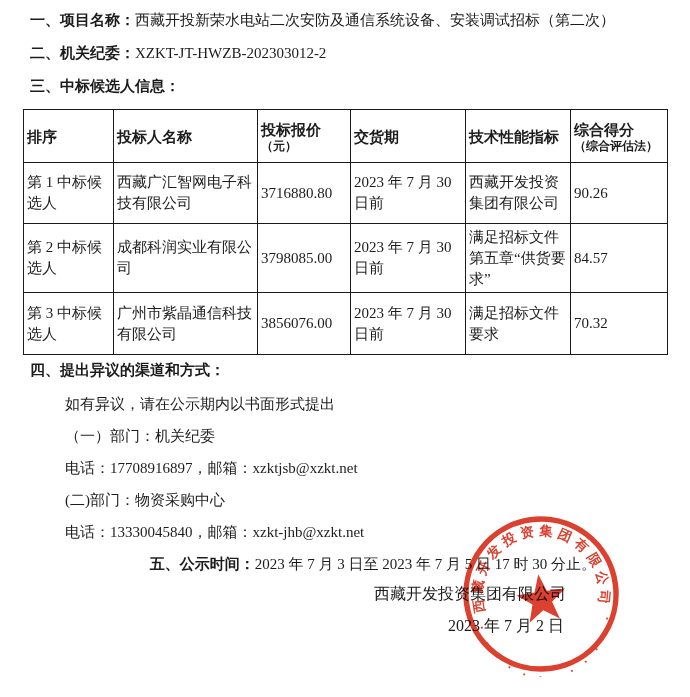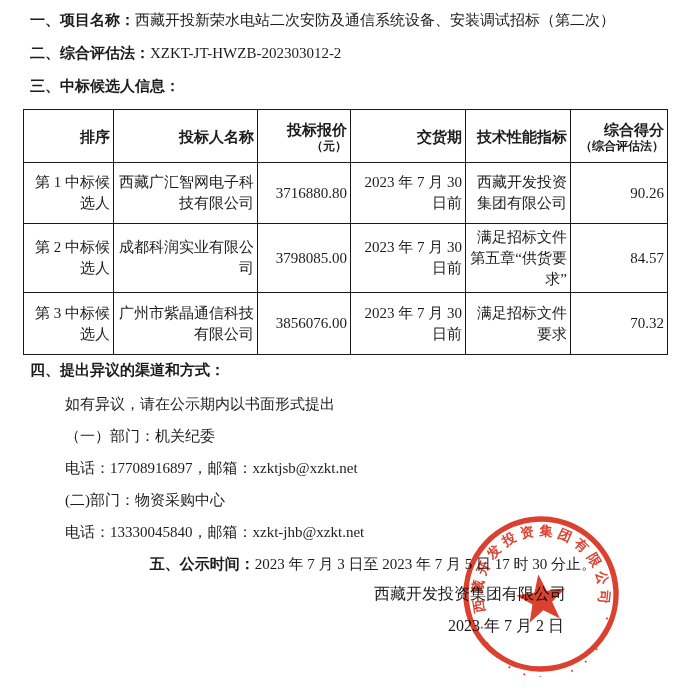--- a/index.html
+++ b/index.html
@@ -15,21 +15,21 @@
 
   
   .top-line { font-size:15px; line-height:20px; margin-bottom:13px; white-space:nowrap; }
   .lbl { font-family:"Liberation Sans","DejaVu Sans",sans-serif; font-weight:700; }
   .val { font-family:"Liberation Serif","DejaVu Serif",serif; }
 
   
   table.candidates {
     border-collapse:collapse; table-layout:fixed;
     width:644px; margin-left:-7px; margin-top:8px;
-    text-align:right; font-size:15px;border-radius:15px;
+    text-align:left; font-size:15px;border-radius:15px;
   }
   table.candidates th, table.candidates td {
     border:1px solid #1a1a1a; vertical-align:middle; padding:2px 3px;
     overflow:hidden;
   }
   table.candidates th {
     font-family:"Liberation Sans","DejaVu Sans",sans-serif;
     font-weight:700; height:53px; font-size:15px; line-height:19px;
   }
   .th-sub { display:block; font-size:12px; line-height:14px; font-weight:700; }
@@ -68,21 +68,21 @@
 </style>
 </head>
 <body>
 
 <div class="page">
 
   <p class="top-line">
     <span class="lbl">一、项目名称：</span><span class="val">西藏开投新荣水电站二次安防及通信系统设备、安装调试招标（第二次）</span>
   </p>
   <p class="top-line">
-    <span class="lbl">二、综合评估法：</span><span class="val">XZKT-JT-HWZB-202303012-2</span>
+    <span class="lbl">二、机关纪委：</span><span class="val">XZKT-JT-HWZB-202303012-2</span>
   </p>
   <p class="top-line">
     <span class="lbl">三、中标候选人信息：</span>
   </p>
 
   <table class="candidates">
     <colgroup>
       <col class="c-rank">
         <col class="c-bidder">
         <col class="c-price">

